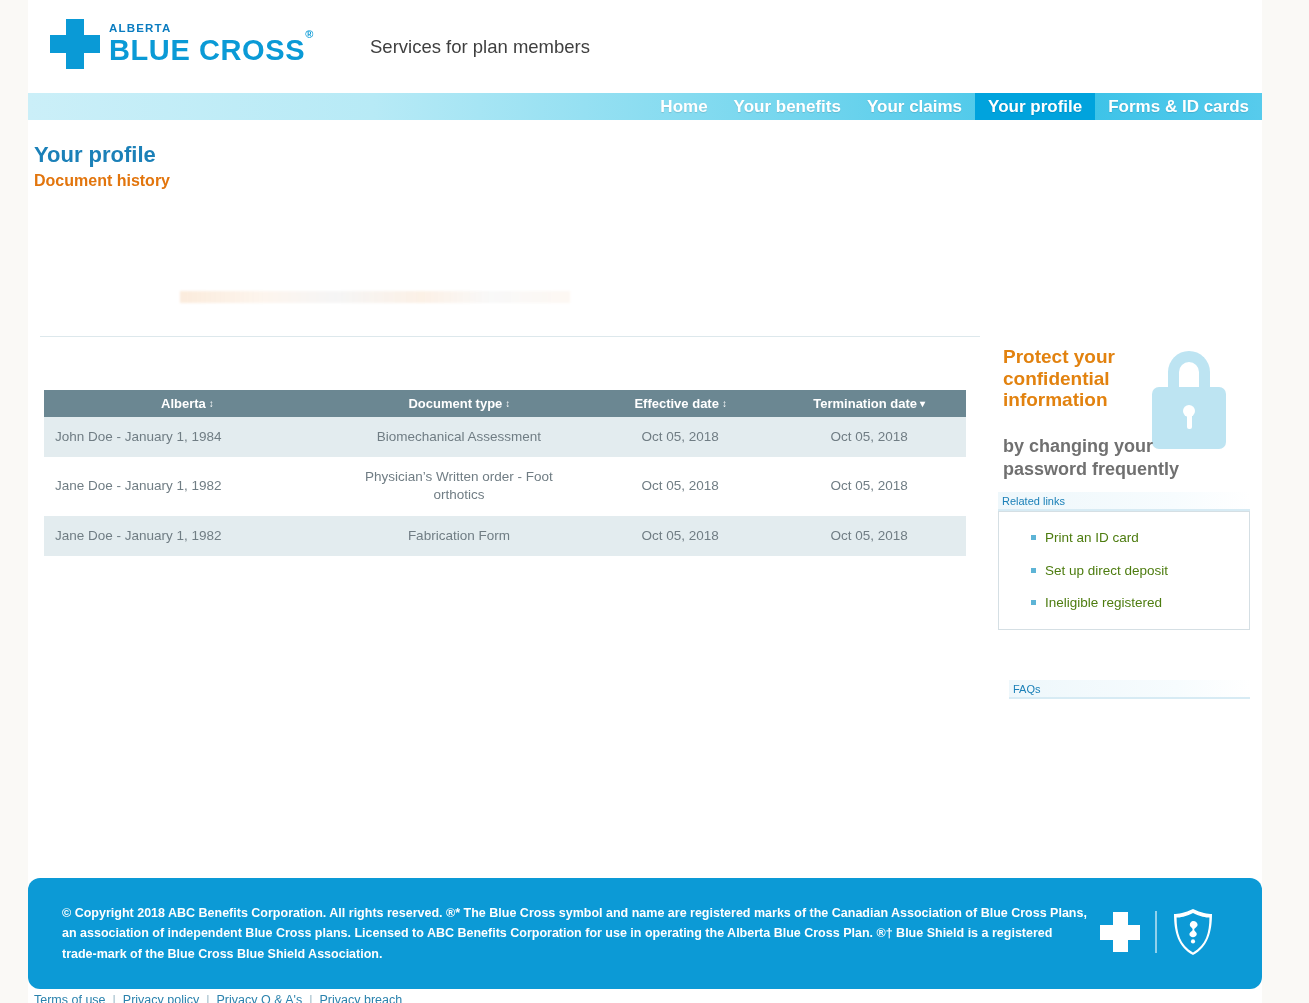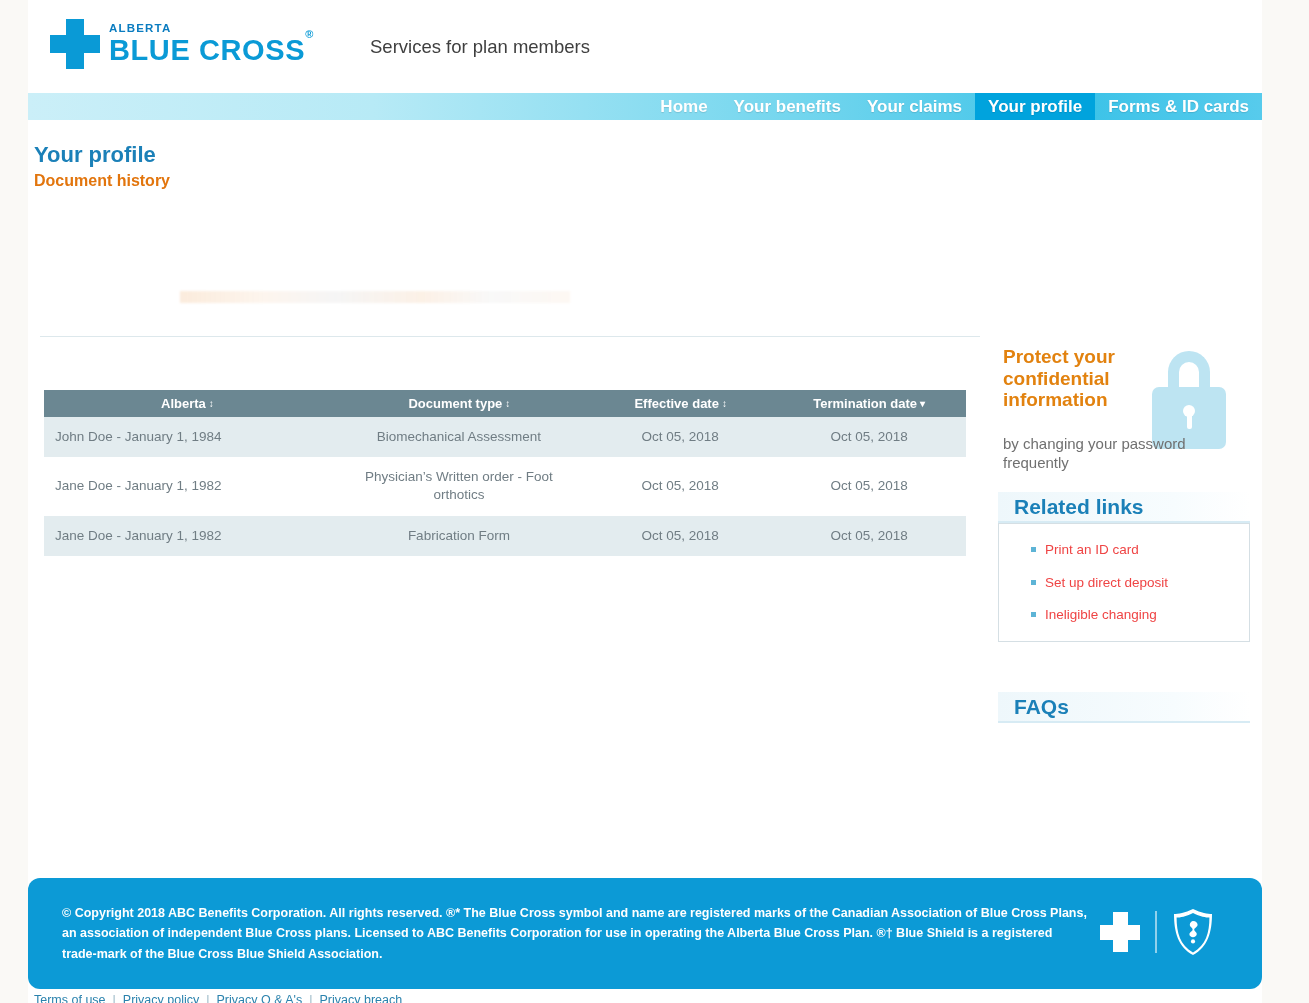--- a/index.html
+++ b/index.html
@@ -211,23 +211,24 @@
     width: 160px;
     font-size: 19px;
     font-weight: bold;
     color: #e2820f;
     line-height: 1.14;
   }
   .promo-sub {
     position: absolute;
     left: 5px; top: 93px;
     width: 190px;
-    font-size: 15px;
+    font-size: 18px;
     color: #707070;
     line-height: 1.25;
+    font-weight: bold;
   }
   .lock {
     position: absolute;
     right: 24px; top: 9px;
     width: 74px; height: 98px;
   }
   .lock .shackle {
     position: absolute;
     left: 16px; top: 0;
     width: 42px; height: 44px;
@@ -253,24 +254,24 @@
     position: absolute;
     left: 34.5px; top: 62px;
     width: 5px; height: 16px;
     background: #ffffff;
     border-radius: 0 0 2px 2px;
   }
 
   .rail-section { margin-top: 0; }
   .rail-head {
     position: relative;
-    padding: 3px 0 4px 16px;
+    padding: 3px 0 4px 4px;
     background: linear-gradient(to right, #eef7fb 0%, #f7fcfe 70%, #ffffff 100%);
-    font-size: 21px;
-    font-weight: bold;
+    font-size: 11px;
+    font-weight: normal;
     color: #1b80b8;
   }
   .rail-head::after {
     content: "";
     position: absolute;
     left: 0; right: 0; bottom: 0;
     height: 2px;
     background: #d7ebf4;
   }
   .rail-box {
@@ -291,21 +292,21 @@
   }
   .rail-box li:last-child { margin-bottom: 0; }
   .rail-box li::before {
     content: "";
     position: absolute;
     left: 32px; top: 7px;
     width: 5px; height: 5px;
     background: #5db4d6;
   }
   .rail-box li a {
-    color: #ef4444;
+    color: #4d7c0f;
     text-decoration: none;
   }
 
   
   .footer {
     position: absolute;
     left: 28px; top: 878px;
     width: 1234px;
     height: 111px;
     background: #0c9ad6;
@@ -440,26 +441,26 @@
           </div>
           <div class="promo-sub">by changing your password frequently</div>
         </div>
 
         <div class="rail-section">
           <div class="rail-head">Related links</div>
           <div class="rail-box">
             <ul>
               <li><a href="#">Print an ID card</a></li>
               <li><a href="#">Set up direct deposit</a></li>
-              <li><a href="#">Ineligible changing</a></li>
+              <li><a href="#">Ineligible registered</a></li>
             </ul>
           </div>
         </div>
 
-        <div class="rail-section" style="margin-top:50px;">
+        <div class="rail-section" style="margin-top:50px;margin-left:11px;">
           <div class="rail-head">FAQs</div>
         </div>
 
       </div>
     </div>
   </div>
 
   <div class="footer">
     <div class="footer-text">© Copyright 2018 ABC Benefits Corporation. All rights reserved. ®* The Blue Cross symbol and name are registered marks of the Canadian Association of Blue Cross Plans, an association of independent Blue Cross plans. Licensed to ABC Benefits Corporation for use in operating the Alberta Blue Cross Plan. ®† Blue Shield is a registered trade-mark of the Blue Cross Blue Shield Association.</div>
     <div class="footer-marks">

